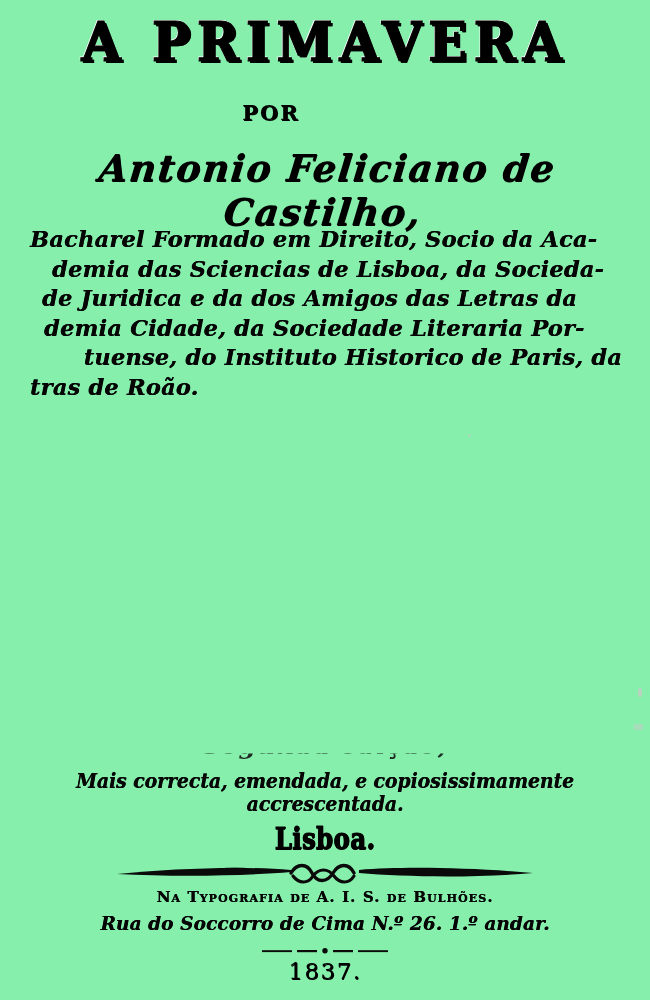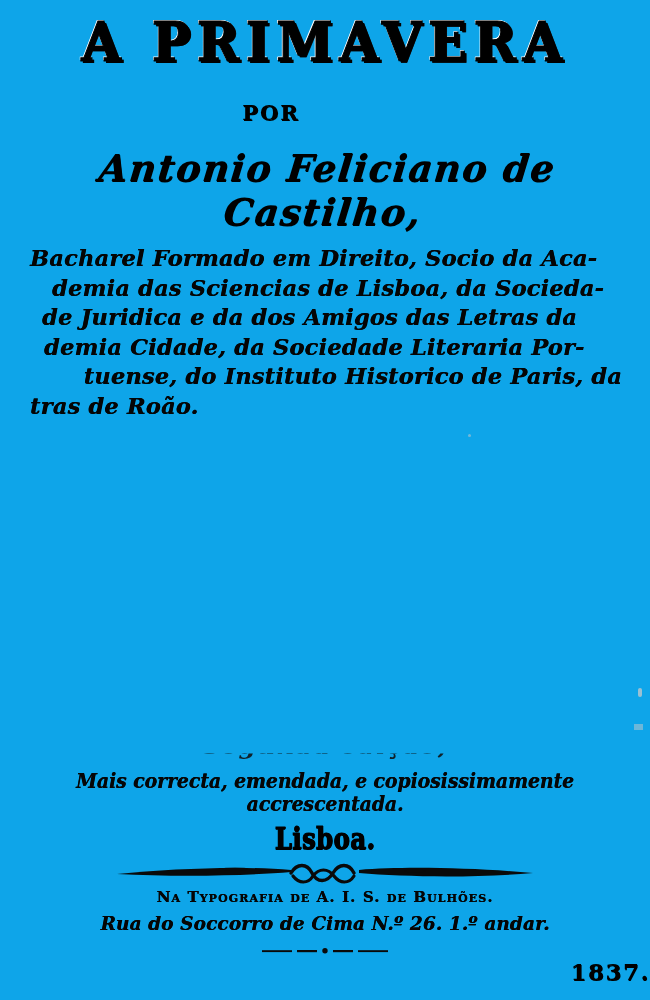--- a/index.html
+++ b/index.html
@@ -10,21 +10,21 @@
   body {
     font-family: "Liberation Serif", serif;
     color: #0a0a0a;
   }
 
   .page {
     position: relative;
     width: 650px;
     height: 1000px;
     overflow: hidden;
-    background: #0ea5e9;
+    background: #86efac;
   }
 
   
   .title-block {
     position: absolute;
     top: 14px;
     left: 0;
     width: 650px;
     text-align: center;
   }
@@ -72,21 +72,21 @@
     font-size: 37px;
     letter-spacing: 1.5px;
     color: #000;
     transform: skewX(-6deg);
     text-shadow: 0.5px 0.5px 0 #000;
   }
 
   
   .credentials {
     position: absolute;
-    top: 244px;
+    top: 225px;
     left: 30px;
     width: 592px;
     font-family: "DejaVu Serif", serif;
     font-style: italic;
     font-weight: 600;
     font-size: 22.5px;
     line-height: 29.5px;
     letter-spacing: 0.2px;
     color: #050505;
     text-shadow: 0.35px 0.35px 0 #000;
@@ -209,23 +209,23 @@
     align-items: center;
     justify-content: center;
   }
 
   
   .year {
     position: absolute;
     top: 958px;
     left: 0;
     width: 650px;
-    text-align: right;
-    font-family: "DejaVu Serif", serif;
-    font-weight: 700;
+    text-align: center;
+    font-family: "DejaVu Serif", serif;
+    font-weight: 400;
     font-size: 23px;
     letter-spacing: 1.5px;
     color: #000;
     text-shadow: 0.6px 0.6px 0 #000;
   }
 
   
   .speck {
     position: absolute;
     background: #c9c9c9;

